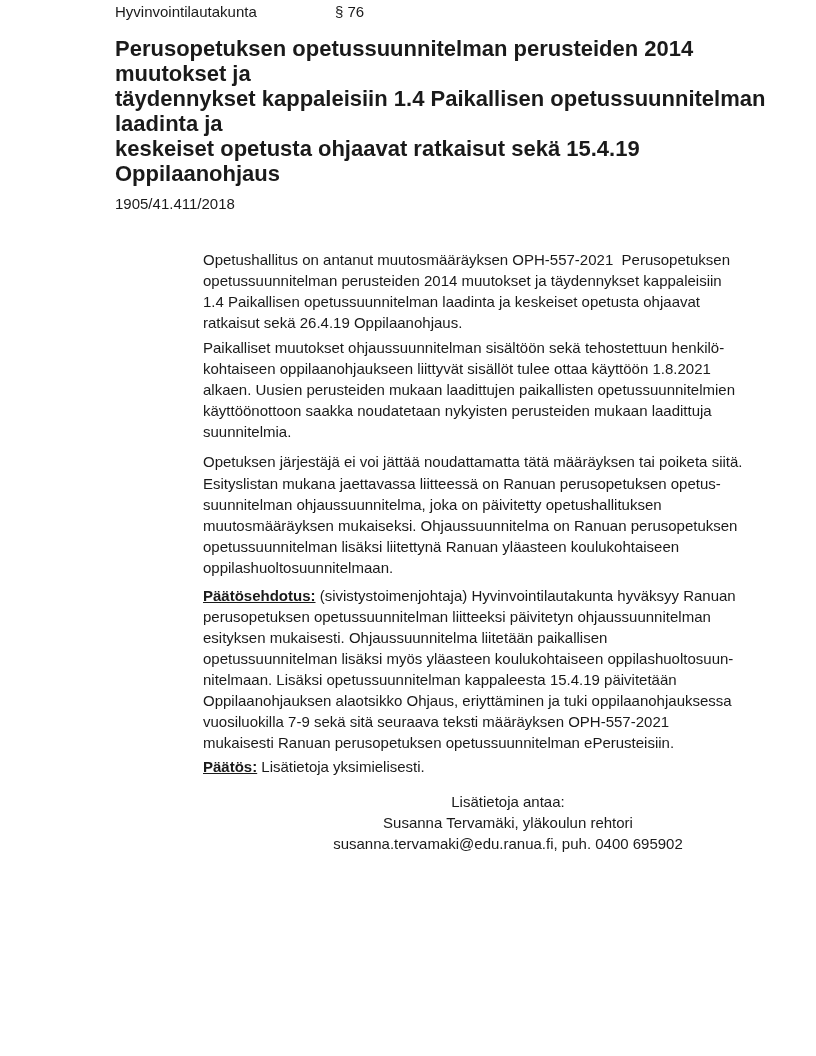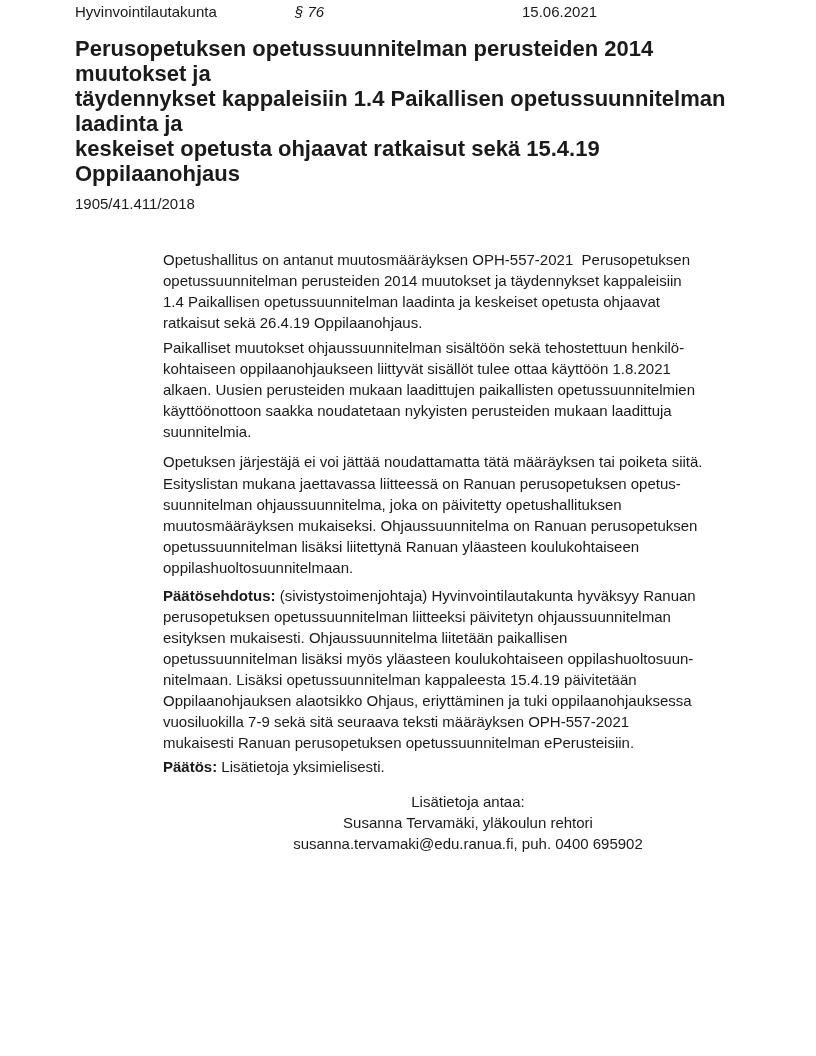--- a/index.html
+++ b/index.html
@@ -8,28 +8,29 @@
     width: 816px;
     height: 917px;
     box-sizing: border-box;
     background: #ffffff;
     padding-top: 1px;
     overflow: hidden;
     color: #1a1a1a;
     font-family: "Liberation Sans", "DejaVu Sans", sans-serif;
     font-size: 15px;
     line-height: 21px;
+    padding-left: 40px;
   }
   .doc-header {
     margin-left: 75px;
     display: flex;
     width: 680px;
   }
   .doc-header .col-committee { width: 220px; }
-  .doc-header .col-section   { width: 227px; font-style: italic; }
+  .doc-header .col-section   { width: 227px; }
   .doc-header .col-date      { flex: 1; }
   .doc-title {
     margin: 14px 0 0 75px;
     width: 670px;
     font-size: 22px;
     line-height: 25px;
     font-weight: bold;
     white-space: pre-wrap;
   }
   .case-number  { margin: 7px 0 0 75px; }
@@ -43,32 +44,32 @@
     white-space: pre-wrap;
   }
   .p2 { margin-top: 4px; }
   .p3 { margin-top: 9px; }
   .p4 { margin-top: 1px; }
   .p5 { margin-top: 7px; }
   .p6 { margin-top: 3px; }
   .p7 { margin-top: 14px; text-align: center; }
   .label {
     font-weight: bold;
+    text-decoration: underline;
     text-align: center;
   }
 </style>
 </head>
 <body>
 
 <div class="page">
 
   <div class="doc-header">
     <span class="col-committee">Hyvinvointilautakunta</span>
     <span class="col-section">§ 76</span>
-    <span class="col-date">15.06.2021</span>
   </div>
 
   <h1 class="doc-title">Perusopetuksen opetussuunnitelman perusteiden 2014 muutokset ja
 täydennykset kappaleisiin 1.4 Paikallisen opetussuunnitelman laadinta ja
 keskeiset opetusta ohjaavat ratkaisut sekä 15.4.19 Oppilaanohjaus</h1>
 
   <div class="case-number">1905/41.411/2018</div>
 
 
   <div class="doc-body">

